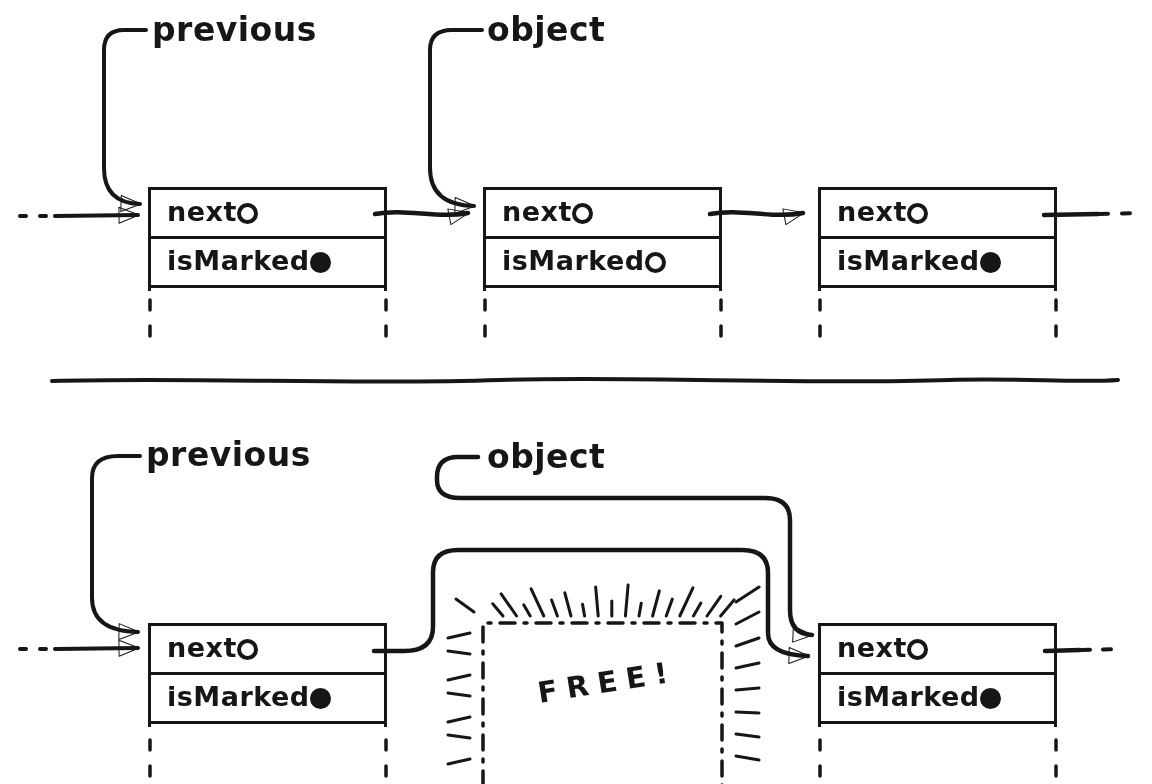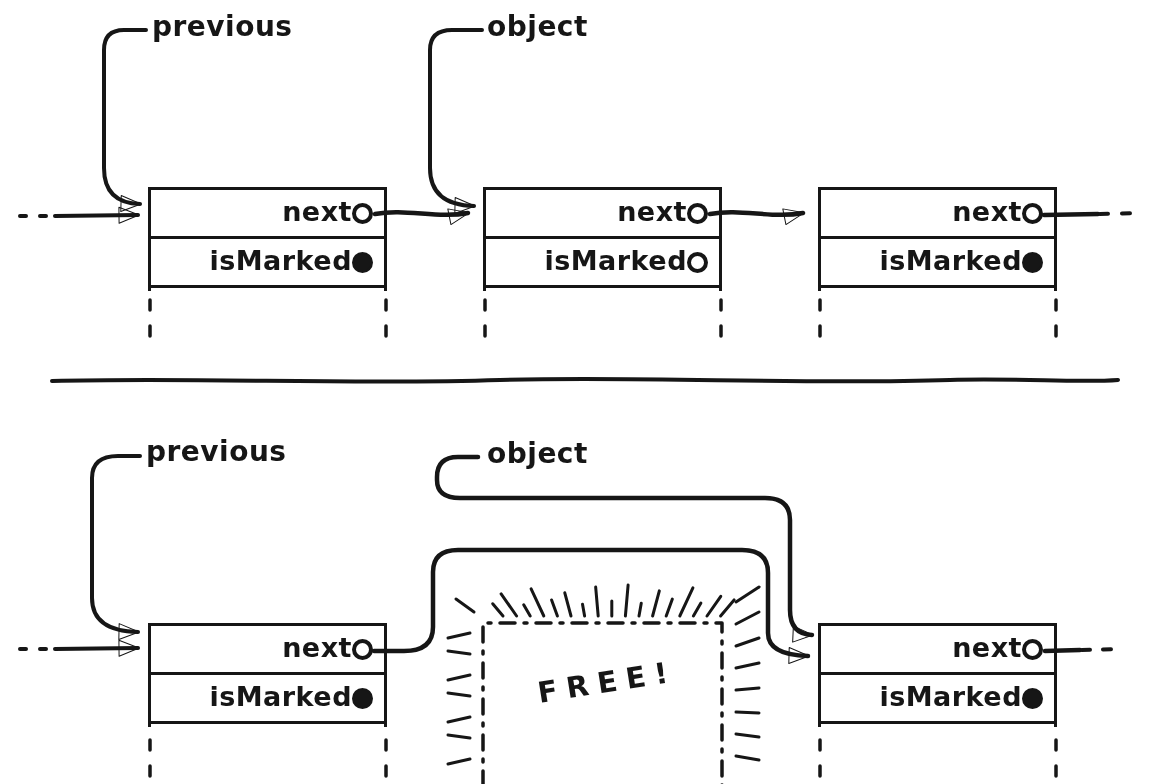--- a/index.html
+++ b/index.html
@@ -11,32 +11,32 @@
     color:var(--ink);
   }
   svg.wires{ position:absolute; left:0; top:0; pointer-events:none; }
   svg.wires path, svg.wires line{ fill:none; stroke:var(--ink); stroke-linecap:round; stroke-linejoin:round; }
 
   .node{
     position:absolute; width:239px; height:104px; box-sizing:border-box;
     border:3px solid var(--ink); border-bottom:none; background:var(--paper);
   }
   .field-row{
-    height:46px; display:flex; align-items:center; justify-content:flex-end;
+    height:46px; display:flex; align-items:center; justify-content:flex-start;
     padding:0 11px 0 16px; border-bottom:3px solid var(--ink);
   }
   .field-label{ font-size:27px; font-weight:bold; letter-spacing:.5px; line-height:1; padding-bottom:3px; }
   .dot{
     width:21px; height:21px; box-sizing:border-box; border-radius:50%;
     border:4px solid var(--ink); background:var(--paper); flex:0 0 auto;
   }
   .dot[data-state="filled"]{ background:var(--ink); border-width:2px; }
 
   .ref-label{
-    position:absolute; font-size:28px; font-weight:bold; letter-spacing:.5px; line-height:1;
+    position:absolute; font-size:33px; font-weight:bold; letter-spacing:.5px; line-height:1;
     white-space:nowrap;
   }
   .free-label{
     position:absolute; left:538px; top:676px; font-size:29px; font-weight:bold;
     letter-spacing:9px; transform:rotate(-9deg); transform-origin:left center; white-space:nowrap;
   }
 </style>
 </head>
 <body>
 

